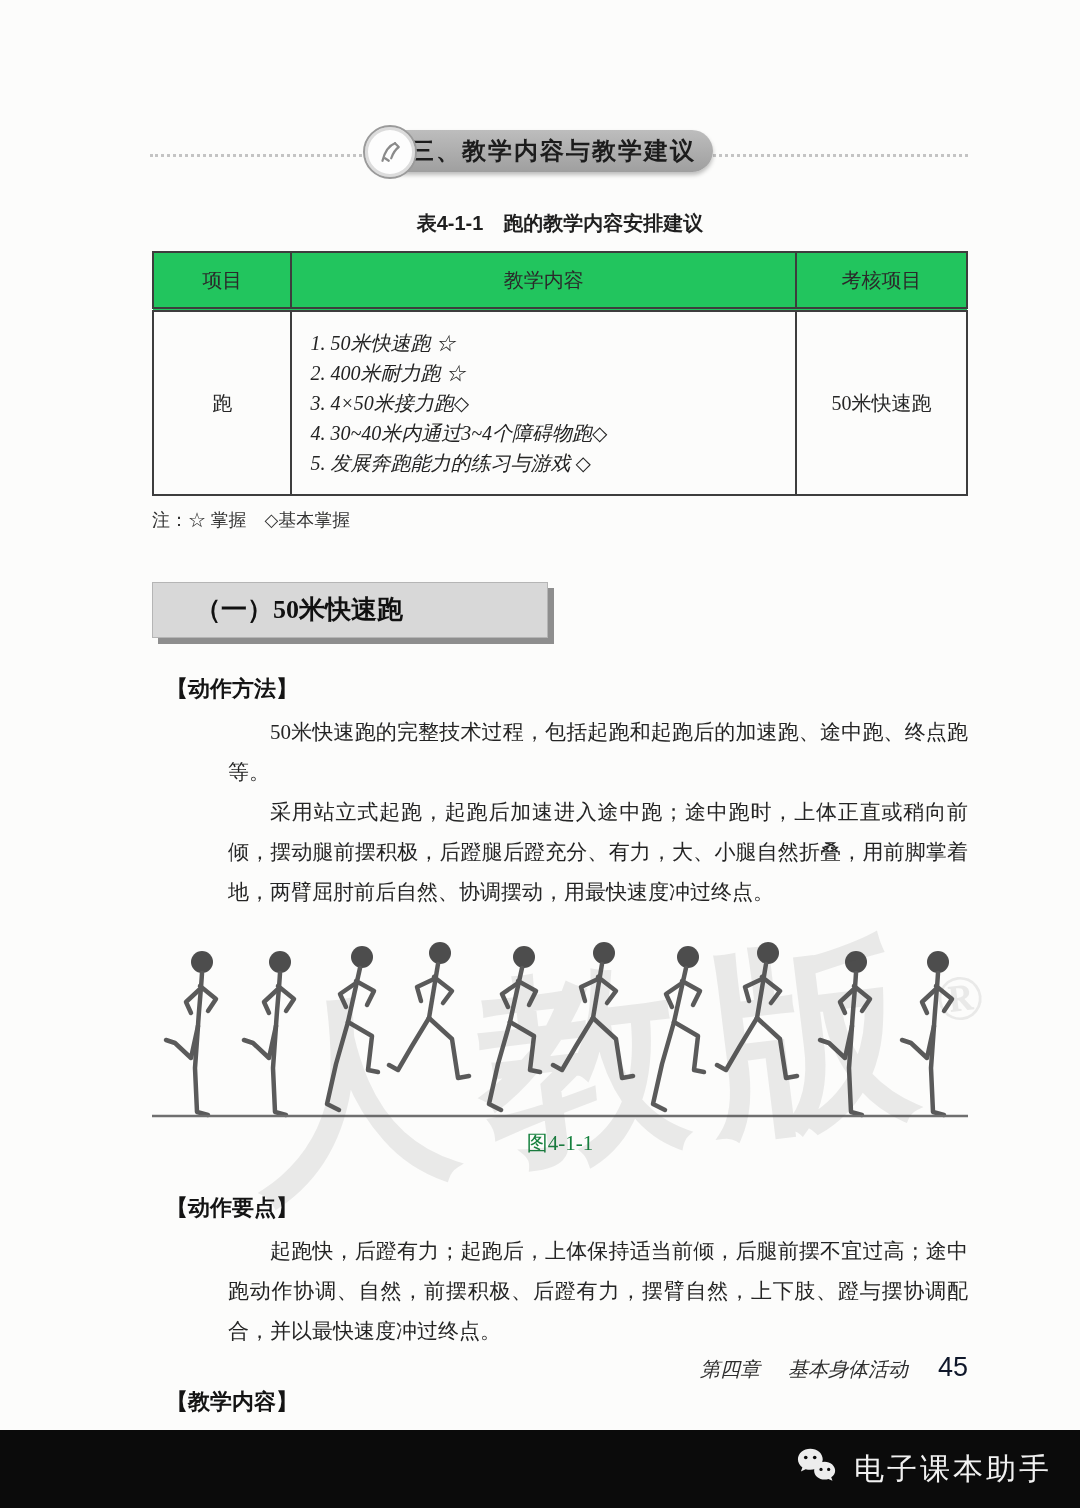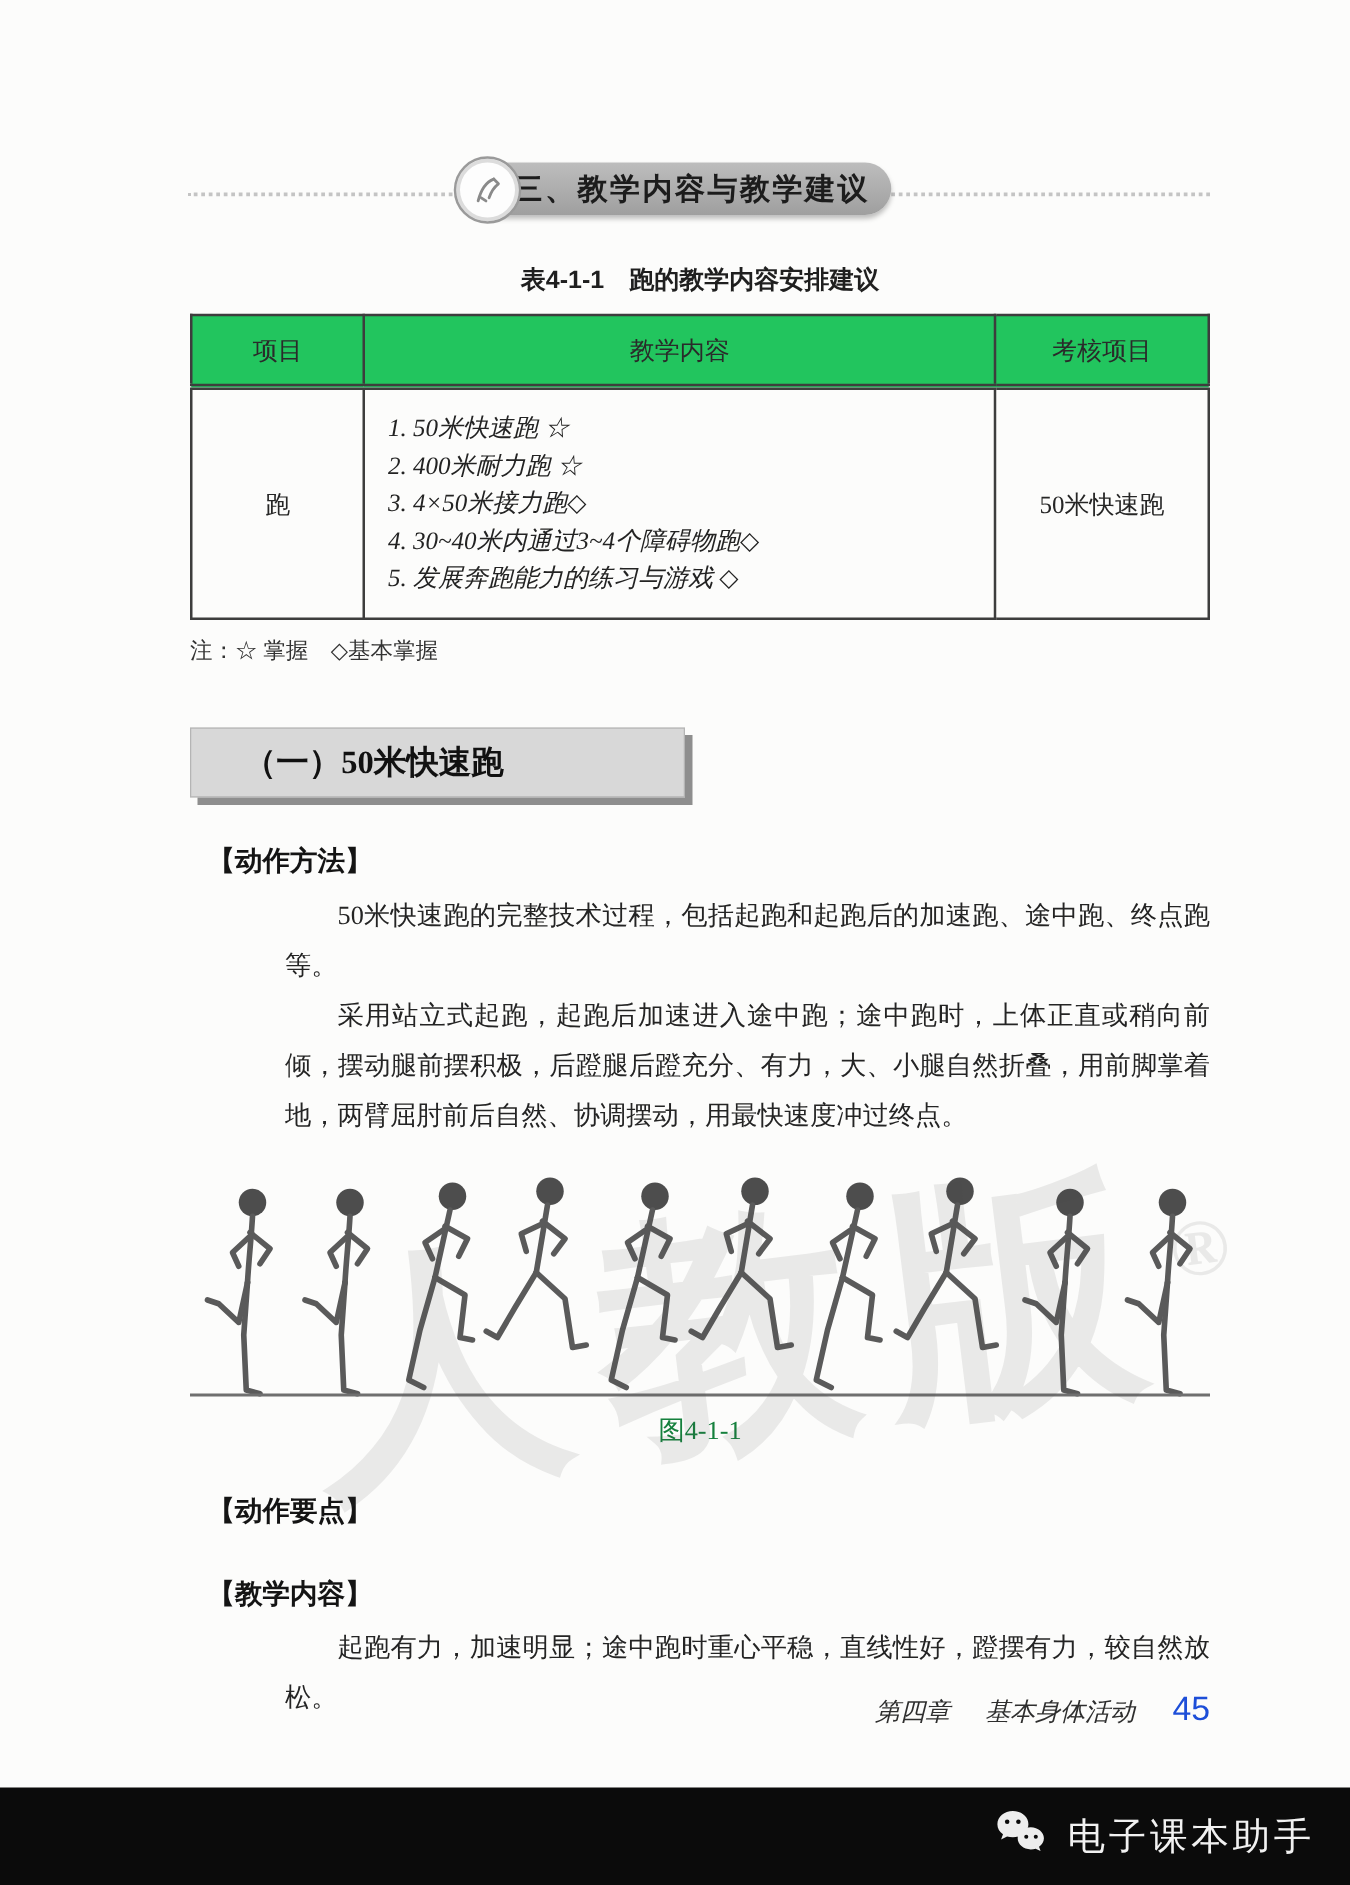--- a/index.html
+++ b/index.html
@@ -61,21 +61,21 @@
     transform:rotate(-7deg);white-space:nowrap;
   }
   .watermark sup{font-size:64px;letter-spacing:0;}
   
   .page-footer{
     position:absolute;right:112px;top:1352px;font-style:italic;font-size:20px;color:#2e2e2e;
     display:flex;align-items:baseline;
   }
   .page-footer .sect{margin-left:28px;}
   .page-footer .pagenum{
-    margin-left:30px;font-style:normal;font-size:27px;color:#1d4ed8;
+    margin-left:30px;font-style:normal;font-size:27px;color:#0f172a;
     font-family:"Liberation Sans","DejaVu Sans",sans-serif;
   }
   
   .brand-bar{
     position:absolute;left:0;right:0;bottom:0;height:78px;background:#0b0b0b;
     display:flex;align-items:center;justify-content:flex-end;padding-right:28px;box-sizing:border-box;
   }
   .brand-text{font-family:"Liberation Sans","DejaVu Sans",sans-serif;font-size:30px;
     color:#f1f1f1;letter-spacing:3px;margin-left:14px;}
 </style>
@@ -172,20 +172,21 @@
         <use href="#runB" transform="translate(484,16)"></use>
         <use href="#runC" transform="translate(566,10)"></use>
         <use href="#runA" transform="translate(660,18)"></use>
         <use href="#runA" transform="translate(742,18)"></use>
         <line x1="0" y1="188" x2="816" y2="188" stroke="#6f6f6f" stroke-width="2.5"></line>
       </svg>
     </div>
     <div class="fig-caption">图4-1-1</div>
 
     <h3 class="blk">【动作要点】</h3>
+    <p class="body">起跑快，后蹬有力；起跑后，上体保持适当前倾，后腿前摆不宜过高；途中跑动作协调、自然，前摆积极、后蹬有力，摆臂自然，上下肢、蹬与摆协调配合，并以最快速度冲过终点。</p>
 
     <h3 class="blk">【教学内容】</h3>
     <p class="body">起跑有力，加速明显；途中跑时重心平稳，直线性好，蹬摆有力，较自然放松。</p>
   </div>
 
   <div class="watermark">
     <span>人教版</span><sup>®</sup>
   </div>
 
   <div class="page-footer">

